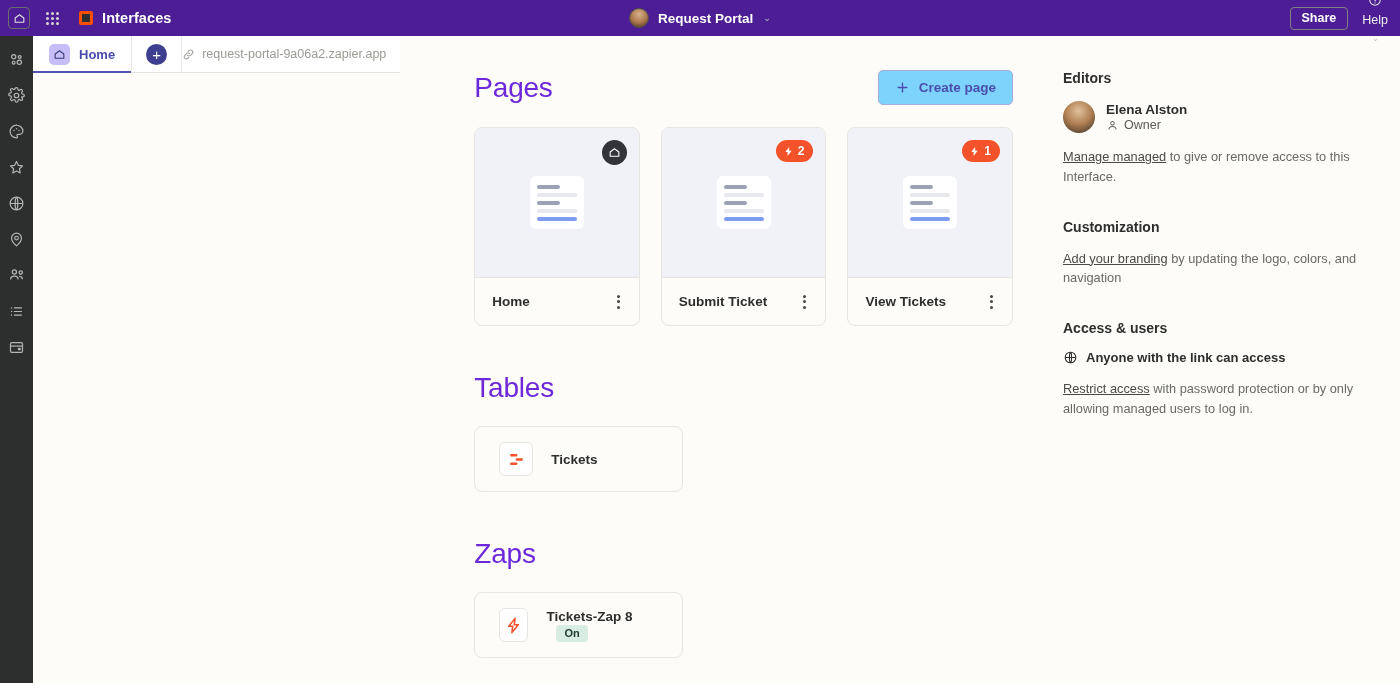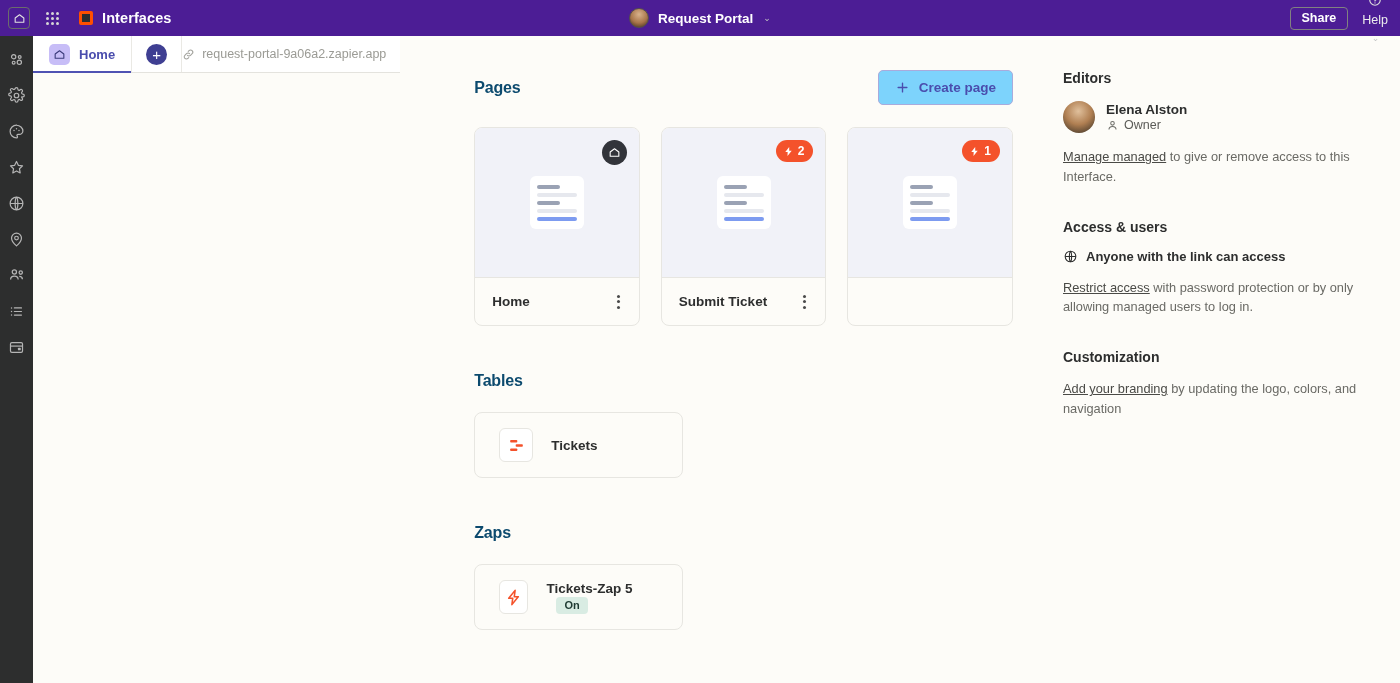--- a/index.html
+++ b/index.html
@@ -104,21 +104,21 @@
     margin-left: auto; display: flex; align-items: center; gap: 7px;
     padding-right: 14px; font-size: 12.5px; color: #9B9B95;
   }
 
   
   .main { flex: 1; display: flex; min-height: 0; overflow: hidden; }
   .main-left { flex: 1; padding: 34px 0 0 74px; min-width: 0; }
   .main-right { width: 347px; min-width: 347px; padding: 34px 34px 0 10px; }
 
   .sec-head { display: flex; align-items: center; justify-content: space-between; padding-right: 40px; }
-  h1.sec-title { font-size: 16px; font-weight: 700; color: #0c4a6e; letter-spacing: -.2px; }
+  h1.sec-title { font-size: 28px; font-weight: 400; color: #6d28d9; letter-spacing: -.2px; }
   .create-btn {
     display: flex; align-items: center; gap: 9px;
     border: 1px solid #A9ABDC; background: #7dd3fc; border-radius: 5px;
     padding: 9px 16px; font-size: 13.5px; font-weight: 700; color: #4A4DAD; cursor: pointer;
   }
 
   .cards { display: flex; gap: 21px; margin-top: 22px; padding-right: 40px; }
   .card {
     width: 220px; border: 1px solid #E7E6E1; border-radius: 8px; background: #FDFCF8;
     overflow: hidden; cursor: pointer;
@@ -404,20 +404,28 @@
                   <i class="b-light"></i>
                   <i class="b-blue"></i>
               </div>
               <div class="badge-zap">
                 <svg width="11" height="13" viewBox="0 0 24 24" fill="#fff">
                     <path d="M13.5 2 5 13.2h5.2L9.8 22 19 10.4h-5.4z"></path>
                   </svg>
                 <span>1</span>
               </div>
             </div>
+            <div class="card-foot">
+              <span class="card-name">View Tickets</span>
+              <span class="kebab">
+                  <i></i>
+                  <i></i>
+                  <i></i>
+                </span>
+            </div>
           </div>
 
         </div>
 
         <div class="sec-gap">
           <h1 class="sec-title">Tables</h1>
           <div class="row-box">
             <span class="row-ico">
               <svg width="19" height="19" viewBox="0 0 24 24">
                 <rect x="4" y="5" width="9" height="3.2" rx="1" fill="#F4522B"></rect>
@@ -431,21 +439,21 @@
 
         <div class="sec-gap">
           <h1 class="sec-title">Zaps</h1>
           <div class="row-box">
             <span class="row-ico">
               <svg width="19" height="19" viewBox="0 0 24 24" fill="none" stroke="#F4522B" stroke-width="2" stroke-linejoin="round">
                   <path d="M14 3 6 13h5l-1 8 8-10h-5z"></path>
                 </svg>
             </span>
             <span>
-              <span class="row-name">Tickets-Zap 5</span>
+              <span class="row-name">Tickets-Zap 8</span>
               <span class="pill-on">On</span>
             </span>
           </div>
         </div>
 
       </div>
 
       <div class="main-right">
 
         <h2 class="panel-title">Editors</h2>
@@ -460,37 +468,37 @@
                 </svg>
               <span>Owner</span>
             </div>
           </div>
         </div>
         <p class="panel-p">
           <span class="lnk">Manage managed</span><span> to give or remove access to this Interface.</span>
         </p>
 
         <div class="panel-gap">
+          <h2 class="panel-title">Customization</h2>
+          <p class="panel-p">
+            <span class="lnk">Add your branding</span><span> by updating the logo, colors, and navigation</span>
+          </p>
+        </div>
+
+        <div class="panel-gap">
           <h2 class="panel-title">Access &amp; users</h2>
           <div class="access-line">
             <svg width="15" height="15" viewBox="0 0 24 24" fill="none" stroke="#2D2E2E" stroke-width="1.7">
                 <circle cx="12" cy="12" r="8.5"></circle>
                 <path d="M3.5 12h17M12 3.5c2.4 2.4 2.4 14.6 0 17M12 3.5c-2.4 2.4-2.4 14.6 0 17"></path>
               </svg>
             <span>Anyone with the link can access</span>
           </div>
           <p class="panel-p">
             <span class="lnk">Restrict access</span><span> with password protection or by only allowing managed users to log in.</span>
           </p>
         </div>
 
-        <div class="panel-gap">
-          <h2 class="panel-title">Customization</h2>
-          <p class="panel-p">
-            <span class="lnk">Add your branding</span><span> by updating the logo, colors, and navigation</span>
-          </p>
-        </div>
-
       </div>
 
     </div>
   </div>
 </div>
 
 </body></html>

